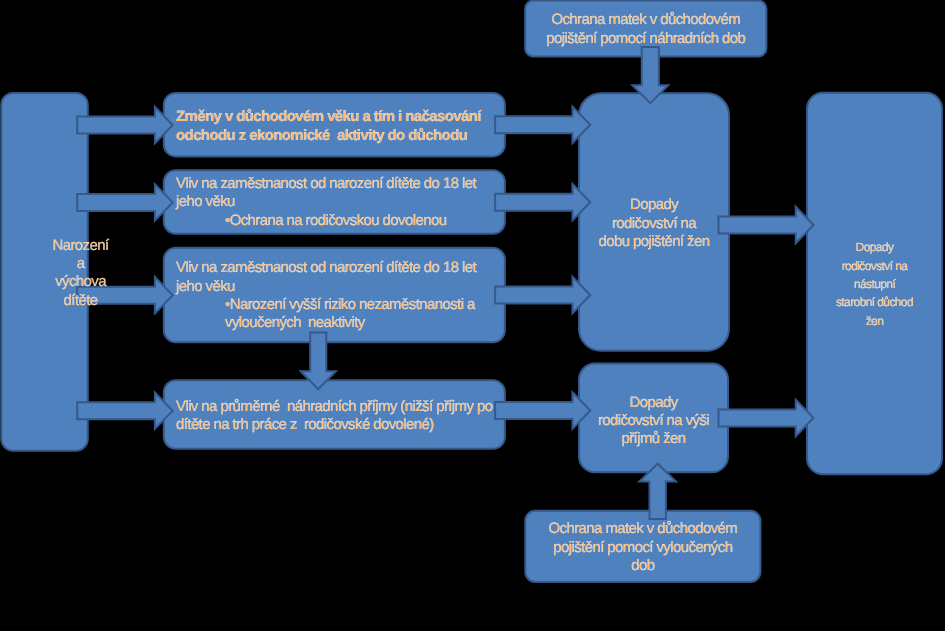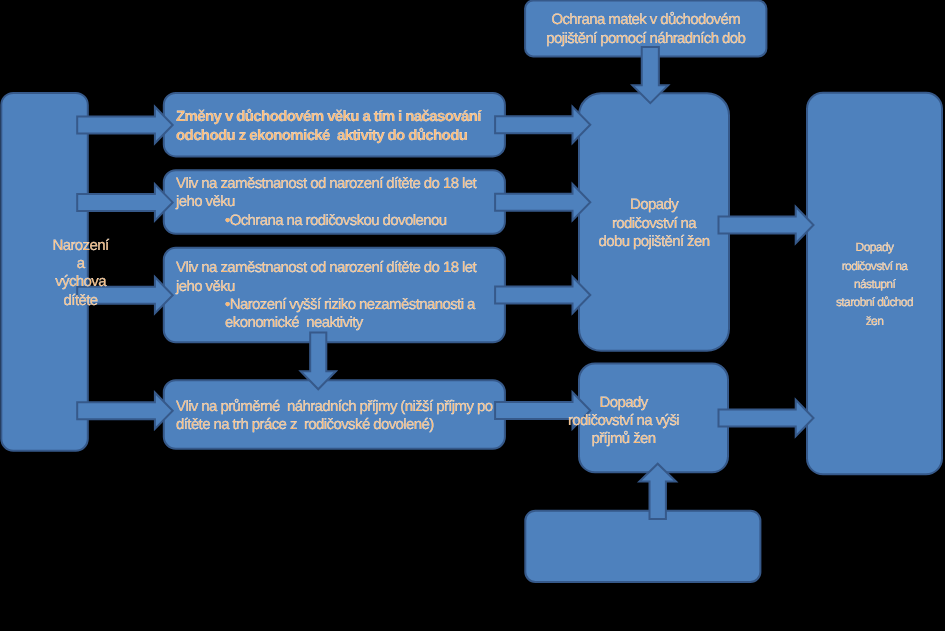--- a/index.html
+++ b/index.html
@@ -53,35 +53,38 @@
   <div class="lbl lft" style="left:176px;top:108.4px;width:330px;font-size:15px;line-height:18.4px;font-weight:bold;"><span>Změny v důchodovém věku a tím i načasování</span>
 <span>odchodu z ekonomické  aktivity do důchodu</span></div>
 
   <div class="lbl lft" style="left:176px;top:174.7px;width:330px;font-size:15px;line-height:18.4px;"><span>Vliv na zaměstnanost od narození dítěte do 18 let</span>
 <span>jeho věku</span>
 <span style="padding-left:49px;">•Ochrana na rodičovskou dovolenou</span></div>
 
   <div class="lbl lft" style="left:176px;top:259.2px;width:330px;font-size:15px;line-height:18.4px;"><span>Vliv na zaměstnanost od narození dítěte do 18 let</span>
 <span>jeho věku</span>
 <span style="padding-left:49px;">•Narození vyšší riziko nezaměstnanosti a</span>
-<span style="padding-left:49px;">ekonomické  neaktivity</span></div>
+<span style="padding-left:49px;">vyloučených  neaktivity</span></div>
 
   <div class="lbl lft" style="left:176px;top:398px;width:330px;font-size:15px;line-height:18.4px;"><span>Vliv na průměrné  náhradních příjmy (nižší příjmy po</span>
 <span>dítěte na trh práce z  rodičovské dovolené)</span></div>
 
   <div class="lbl ctr" style="left:525.1px;top:11.1px;width:241.3px;font-size:15px;line-height:18.4px;"><span>Ochrana matek v důchodovém</span>
 <span>pojištění pomocí náhradních dob</span></div>
 
   <div class="lbl ctr" style="left:579px;top:196.1px;width:150px;font-size:15px;line-height:18.4px;text-align:center;"><span>Dopady</span>
 <span>rodičovství na</span>
 <span>dobu pojištění žen</span></div>
 
-  <div class="lbl ctr" style="left:549px;top:393.5px;width:149px;font-size:15px;line-height:18.4px;"><span>Dopady</span>
+  <div class="lbl ctr" style="left:579px;top:393.5px;width:149px;font-size:15px;line-height:18.4px;"><span>Dopady</span>
 <span>rodičovství na výši</span>
 <span>příjmů žen</span></div>
 
+  <div class="lbl ctr" style="left:525.3px;top:520.4px;width:235.1px;font-size:15px;line-height:18.4px;"><span>Ochrana matek v důchodovém</span>
+<span>pojištění pomocí vyloučených</span>
+<span>dob</span></div>
 
   <div class="lbl ctr" style="left:807px;top:238.1px;width:135px;font-size:12px;line-height:18.4px;"><span>Dopady</span>
 <span>rodičovství na</span>
 <span>nástupní</span>
 <span>starobní důchod</span>
 <span>žen</span></div>
 </div>
 
 </body></html>

